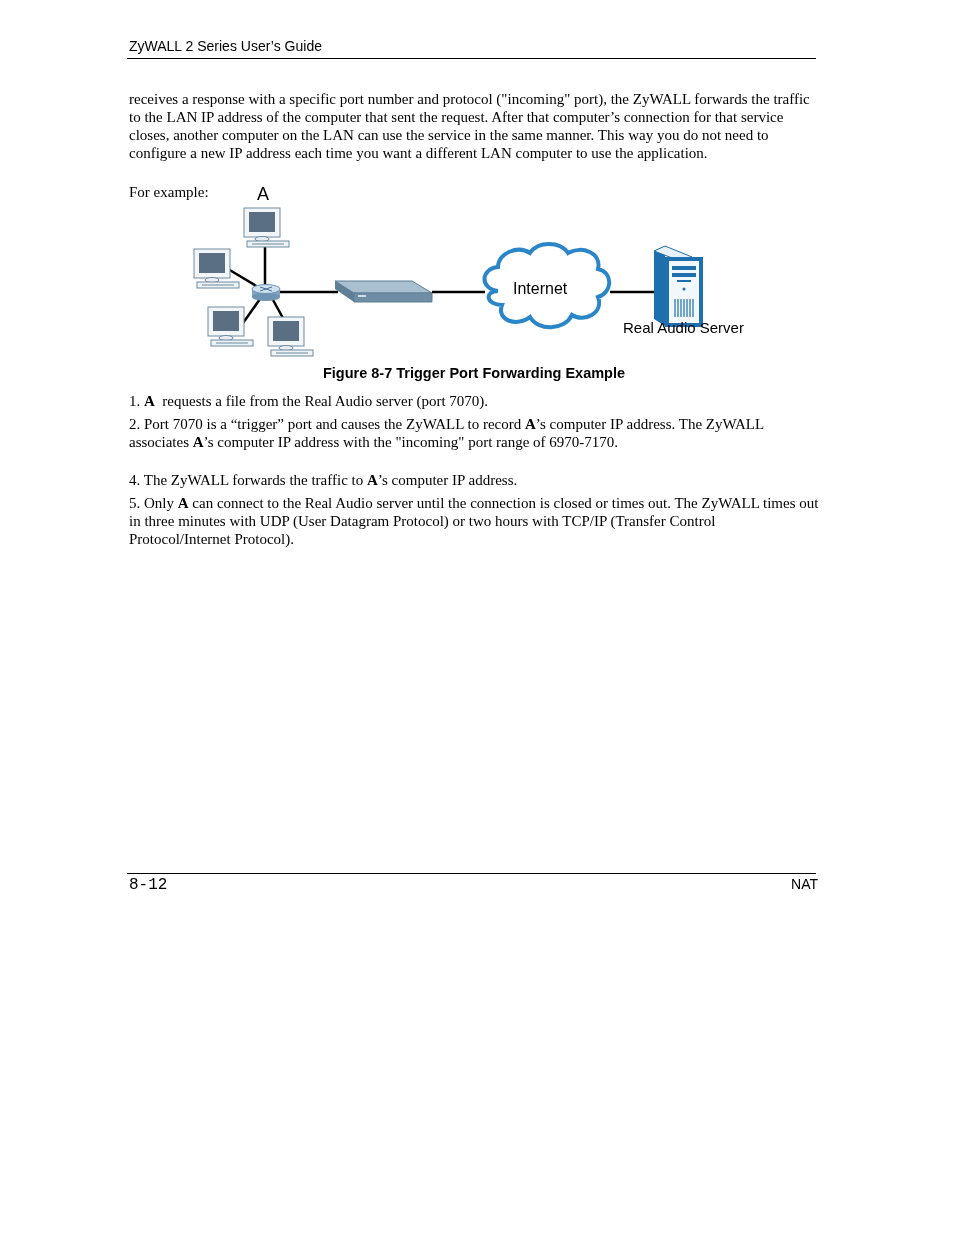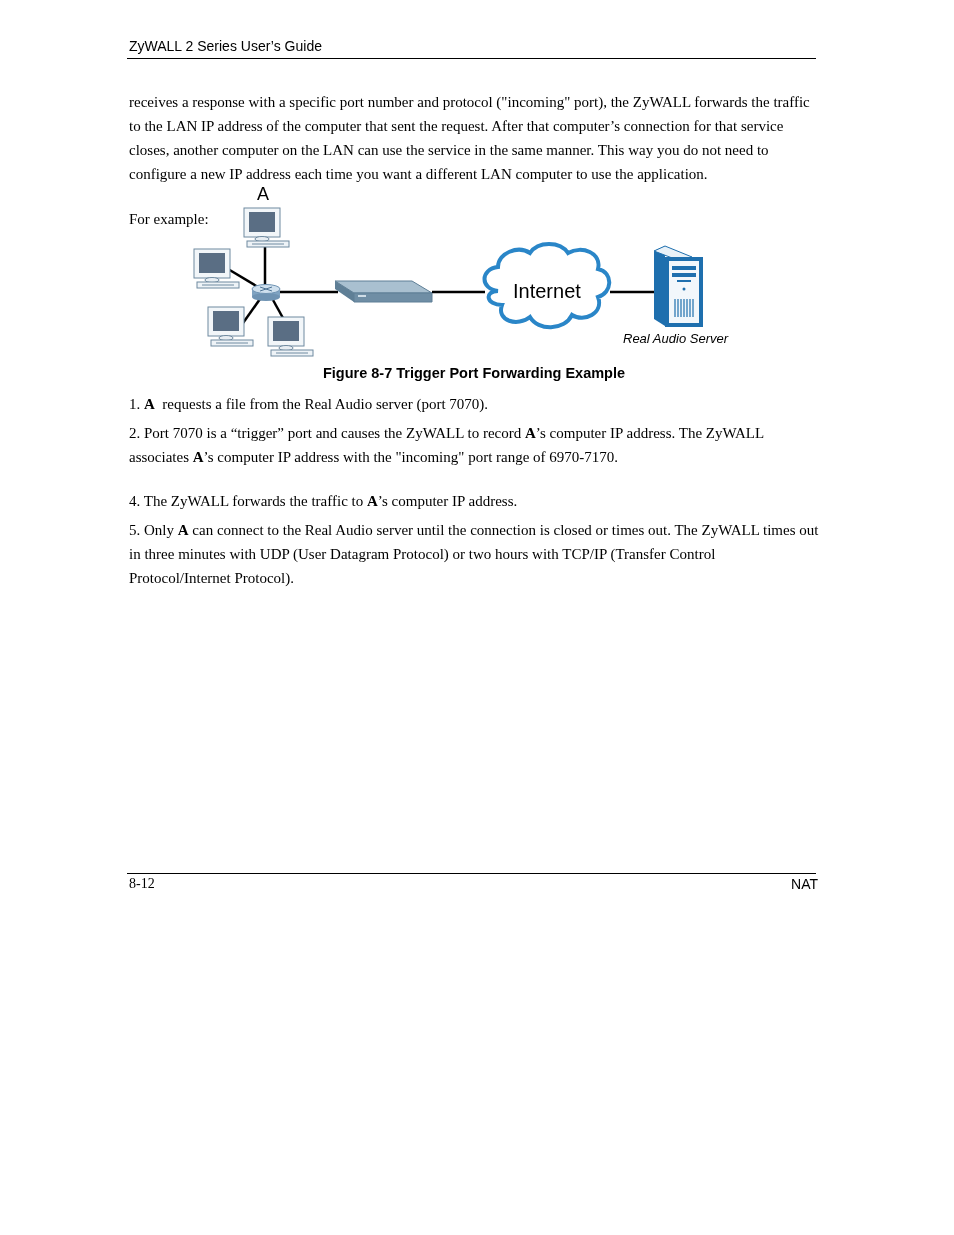--- a/index.html
+++ b/index.html
@@ -1,31 +1,31 @@
 <!DOCTYPE html>
 <html><head>
 <meta charset="utf-8">
 <style>
   html, body { margin: 0; padding: 0; background: #ffffff; }
   body { width: 954px; height: 1235px; position: relative; overflow: hidden; }
   .page { position: absolute; left: 0; top: 0; width: 954px; height: 973px; }
   .hdr-title { position: absolute; left: 129px; top: 38px; font-family: "Liberation Sans", sans-serif; font-size: 14px; color: #000; }
   .hdr-rule { position: absolute; left: 127px; top: 58px; width: 689px; height: 0; border-top: 1px solid #000; }
-  .body-text { position: absolute; left: 129px; width: 690px; font-family: "Liberation Serif", serif; font-size: 15px; line-height: 24px; color: #000; }
+  .body-text { position: absolute; left: 129px; width: 690px; font-family: "Liberation Serif", serif; font-size: 15px; line-height: 18px; color: #000; }
   .body-text p { margin: 0; }
   .caption { position: absolute; left: 129px; width: 690px; top: 365px; text-align: center; font-family: "Liberation Sans", sans-serif; font-size: 14.5px; font-weight: bold; color: #000000; }
   .ftr-rule { position: absolute; left: 127px; top: 873px; width: 689px; height: 0; border-top: 1px solid #000; }
-  .ftr-left { position: absolute; left: 129px; top: 876px; font-family: Liberation Serif, serif; font-size: 14px; color: #000; }
+  .ftr-left { position: absolute; left: 129px; top: 876px; font-family: Liberation Mono, monospace; font-size: 16px; color: #000; }
   .ftr-right { position: absolute; right: 136px; top: 876px; font-family: "Liberation Sans", sans-serif; font-size: 14px; color: #000; }
   .diagram { position: absolute; left: 180px; top: 183px; width: 590px; height: 180px; }
   .diagram svg { position: absolute; left: 0; top: 0; }
   .lbl { position: absolute; font-family: "Liberation Sans", sans-serif; color: #000; }
   .lbl-a { left: 77px; top: 1px; font-size: 18px; }
-  .lbl-internet { left: 333px; top: 97px; font-size: 20px; }
-  .lbl-server { left: 443px; top: 148px; font-size: 13px; font-style: italic; }
+  .lbl-internet { left: 333px; top: 97px; font-size: 16px; }
+  .lbl-server { left: 443px; top: 136px; font-size: 15px; }
   b { font-weight: bold; }
 </style>
 </head>
 <body>
 
 <div class="page">
 
   <div class="hdr-title">ZyWALL 2 Series User’s Guide</div>
   <div class="hdr-rule"></div>
 

